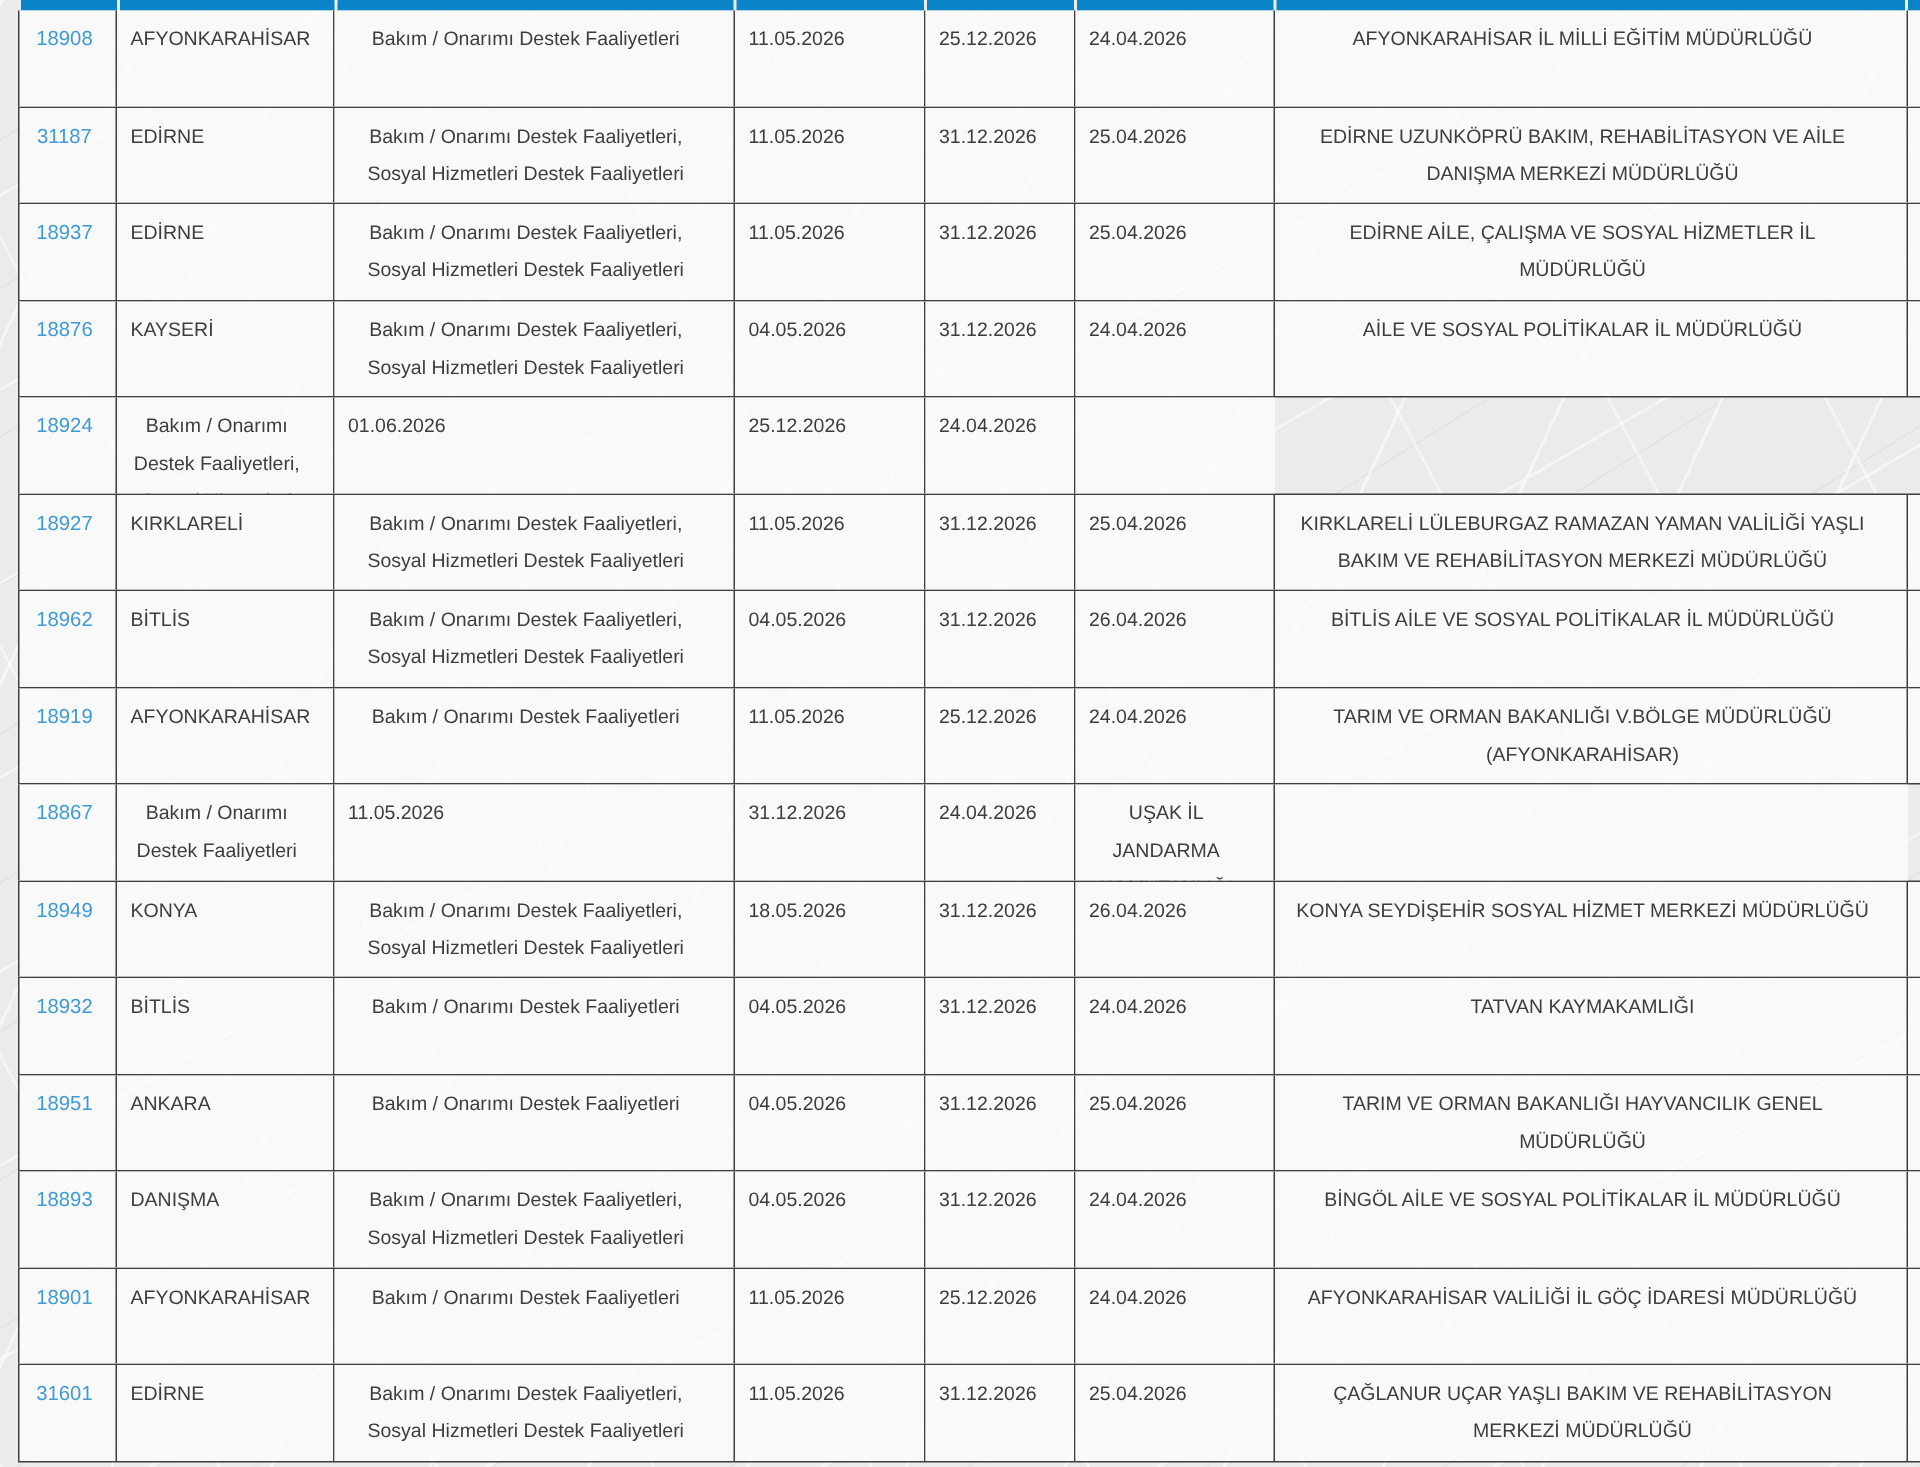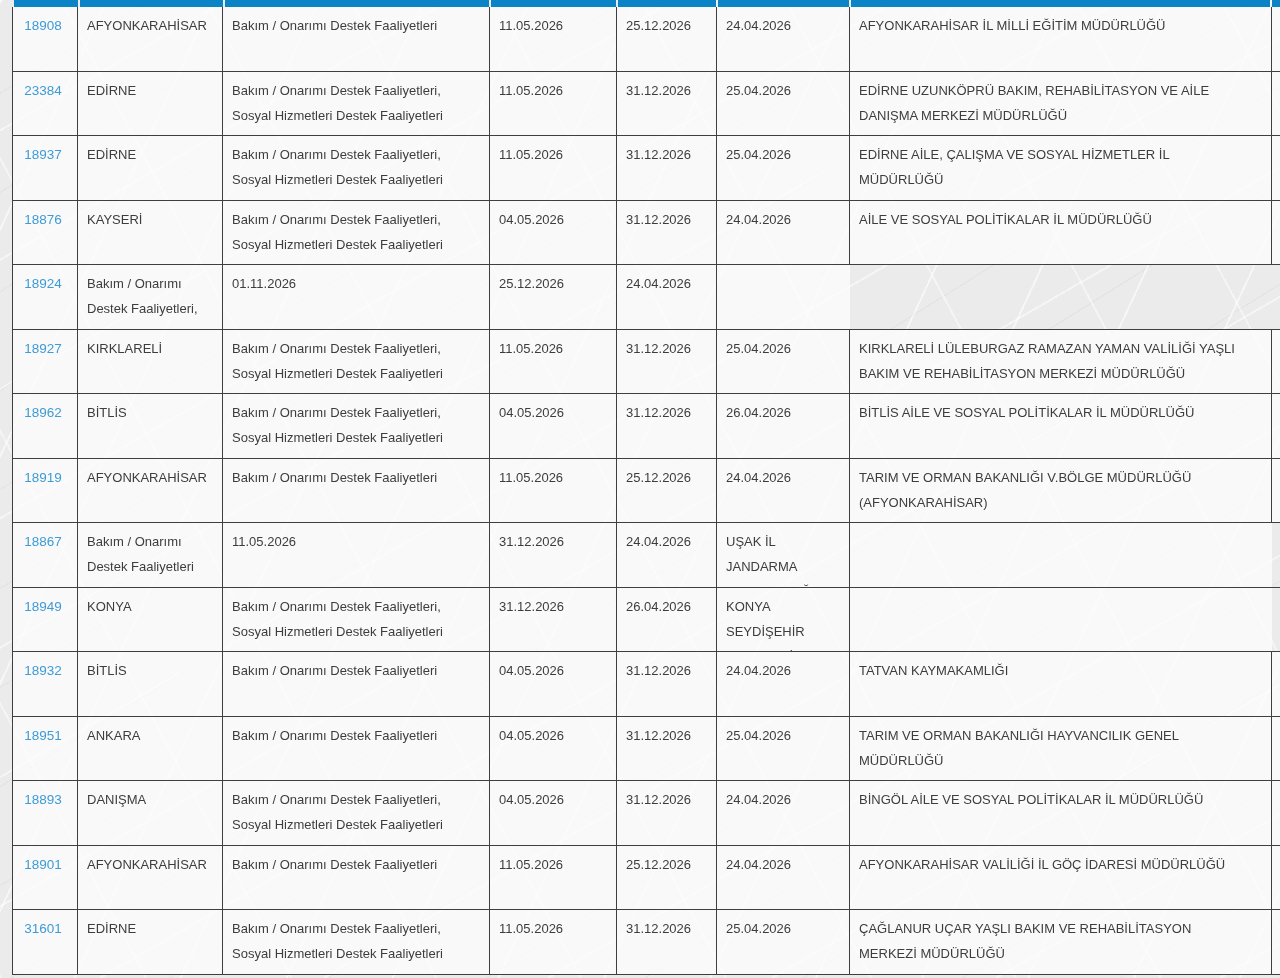--- a/index.html
+++ b/index.html
@@ -44,21 +44,21 @@
     overflow: hidden;
   }
   .c-id { border-left: 1.6px solid #3f3f3f; text-align: center; padding-left: 0; padding-right: 4px; }
   .c-sliver { border-right: none; padding: 0; }
   .id-link {
     font-size: 13.5px;
     color: #3e9bd6;
     text-decoration: none;
     cursor: pointer;
   }
-  .c-org, .c-act { padding-right: 20px; }
+  .c-org, .c-act { padding-right: 20px; text-align: center; }
 </style>
 </head>
 <body>
 
 <div class="table-wrap">
   <div class="header-strip">
     <div class="seg seg1" style="background: rgb(10, 132, 198);"></div>
     <div class="seg seg2" style="background: rgb(10, 132, 198);"></div>
     <div class="seg seg3" style="background: rgb(10, 132, 198);"></div>
     <div class="seg seg4" style="background: rgb(10, 132, 198);"></div>
@@ -73,21 +73,21 @@
     <div class="cell c-city">AFYONKARAHİSAR</div>
     <div class="cell c-act">Bakım / Onarımı Destek Faaliyetleri</div>
     <div class="cell c-d1">11.05.2026</div>
     <div class="cell c-d2">25.12.2026</div>
     <div class="cell c-d3">24.04.2026</div>
     <div class="cell c-org">AFYONKARAHİSAR İL MİLLİ EĞİTİM MÜDÜRLÜĞÜ</div>
     <div class="cell c-sliver"></div>
   </div>
 
   <div class="grid-row">
-    <div class="cell c-id"><a class="id-link" href="#">23384</a></div>
+    <div class="cell c-id"><a class="id-link" href="#">31187</a></div>
     <div class="cell c-city">EDİRNE</div>
     <div class="cell c-act">Bakım / Onarımı Destek Faaliyetleri, Sosyal Hizmetleri Destek Faaliyetleri</div>
     <div class="cell c-d1">11.05.2026</div>
     <div class="cell c-d2">31.12.2026</div>
     <div class="cell c-d3">25.04.2026</div>
     <div class="cell c-org">EDİRNE UZUNKÖPRÜ BAKIM, REHABİLİTASYON VE AİLE DANIŞMA MERKEZİ MÜDÜRLÜĞÜ</div>
     <div class="cell c-sliver"></div>
   </div>
 
   <div class="grid-row">
@@ -108,21 +108,21 @@
     <div class="cell c-d1">04.05.2026</div>
     <div class="cell c-d2">31.12.2026</div>
     <div class="cell c-d3">24.04.2026</div>
     <div class="cell c-org">AİLE VE SOSYAL POLİTİKALAR İL MÜDÜRLÜĞÜ</div>
     <div class="cell c-sliver"></div>
   </div>
 
   <div class="grid-row">
     <div class="cell c-id"><a class="id-link" href="#">18924</a></div>
     <div class="cell c-act">Bakım / Onarımı Destek Faaliyetleri, Sosyal Hizmetleri Destek Faaliyetleri</div>
-    <div class="cell c-d1">01.11.2026</div>
+    <div class="cell c-d1">01.06.2026</div>
     <div class="cell c-d2">25.12.2026</div>
     <div class="cell c-d3">24.04.2026</div>
     <div class="cell c-sliver"></div>
   </div>
 
   <div class="grid-row">
     <div class="cell c-id"><a class="id-link" href="#">18927</a></div>
     <div class="cell c-city">KIRKLARELİ</div>
     <div class="cell c-act">Bakım / Onarımı Destek Faaliyetleri, Sosyal Hizmetleri Destek Faaliyetleri</div>
     <div class="cell c-d1">11.05.2026</div>
@@ -161,20 +161,21 @@
     <div class="cell c-d2">31.12.2026</div>
     <div class="cell c-d3">24.04.2026</div>
     <div class="cell c-org">UŞAK İL JANDARMA KOMUTANLIĞI</div>
     <div class="cell c-sliver"></div>
   </div>
 
   <div class="grid-row">
     <div class="cell c-id"><a class="id-link" href="#">18949</a></div>
     <div class="cell c-city">KONYA</div>
     <div class="cell c-act">Bakım / Onarımı Destek Faaliyetleri, Sosyal Hizmetleri Destek Faaliyetleri</div>
+    <div class="cell c-d1">18.05.2026</div>
     <div class="cell c-d2">31.12.2026</div>
     <div class="cell c-d3">26.04.2026</div>
     <div class="cell c-org">KONYA SEYDİŞEHİR SOSYAL HİZMET MERKEZİ MÜDÜRLÜĞÜ</div>
     <div class="cell c-sliver"></div>
   </div>
 
   <div class="grid-row">
     <div class="cell c-id"><a class="id-link" href="#">18932</a></div>
     <div class="cell c-city">BİTLİS</div>
     <div class="cell c-act">Bakım / Onarımı Destek Faaliyetleri</div>

